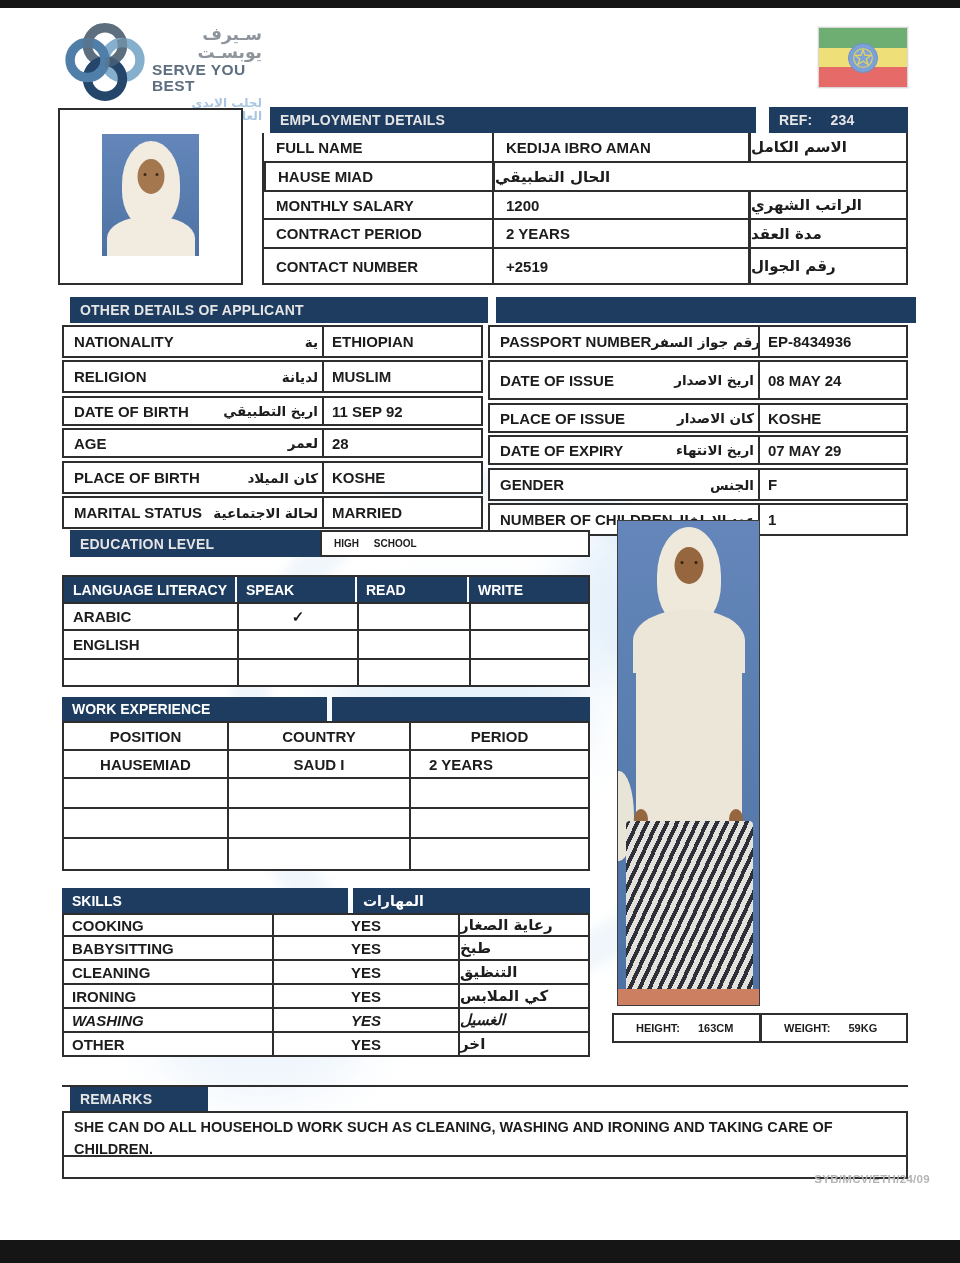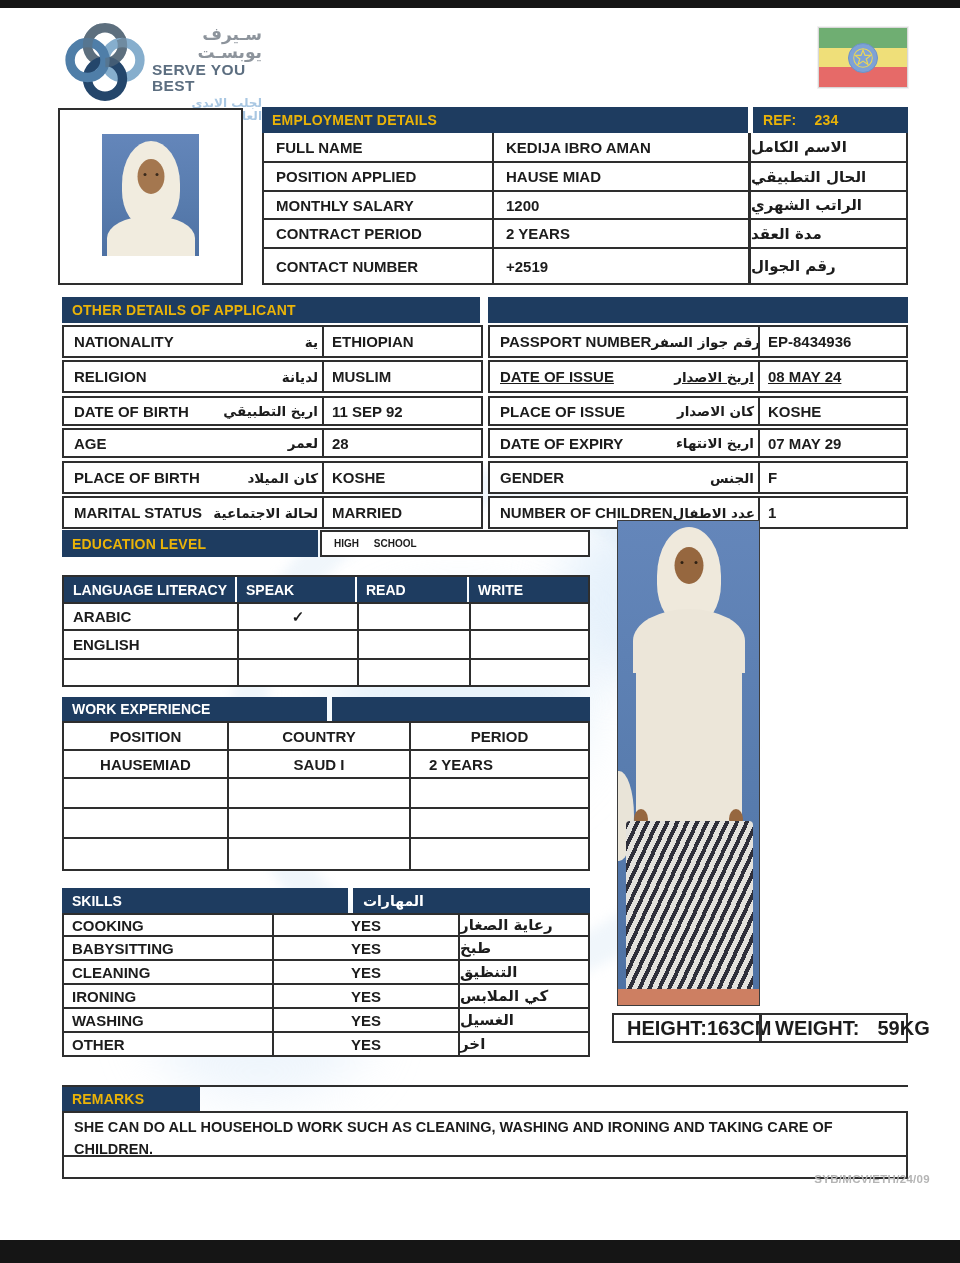--- a/index.html
+++ b/index.html
@@ -4,21 +4,21 @@
 <style>
   * { box-sizing: border-box; }
   html,body { margin:0; padding:0; }
   body {
     width:960px; height:1263px; position:relative; overflow:hidden;
     background:#ffffff; color:#1c1c1c;
     font-family:"Liberation Sans", sans-serif;
   }
   .abs { position:absolute; }
   .scan-bar { background:#151515; left:0; width:960px; }
-  .navy { background:#1e3c60; color:#eab308; }
+  .navy { background:#1e3c60; color:#e5e5e5;margin-left:8px; }
   .hdr-text { font-size:14px; font-weight:700; letter-spacing:.2px; display:flex; align-items:center; padding:0 10px; }
   .arabic { font-family:"DejaVu Sans", sans-serif; direction:rtl; }
 
   
   .wm { position:absolute; border-radius:50%; pointer-events:none; }
   .wm-ring { left:230px; top:470px; width:520px; height:520px; border:36px solid rgba(188,214,238,.22); filter:blur(6px); }
   .wm-blob1 { left:330px; top:600px; width:260px; height:210px; background:rgba(206,228,247,.45); filter:blur(28px); }
   .wm-blob2 { left:150px; top:950px; width:220px; height:150px; background:rgba(212,231,248,.4); filter:blur(26px); }
   .wm-blob3 { left:560px; top:520px; width:140px; height:160px; background:rgba(206,228,247,.5); filter:blur(24px); }
 
@@ -69,21 +69,21 @@
   .skill-ar { justify-content:flex-end !important; padding-right:17px; font-size:14px; font-weight:700; }
 
   .split-bar { display:flex; }
   .split-bar .seg { background:#1e3c60; color:#fff; font-size:14px; font-weight:700; display:flex; align-items:center; padding:0 10px; height:100%; }
 
   
   .photo-blue { background:linear-gradient(180deg,#6486ba 0%,#587cae 55%,#4e71a3 100%); position:relative; overflow:hidden; }
   .shape { position:absolute; }
 
   .hw { display:flex; border:2px solid #2e2e2e; background:#fff; }
-  .hw > div { display:flex; align-items:center; font-size:20px; font-weight:700; padding-left:13px; }
+  .hw > div { display:flex; align-items:center; font-size:11px; font-weight:700; padding-left:22px; }
   .hw > div + div { border-left:3px solid #2e2e2e; }
 
   .remarks-text { font-size:14.5px; font-weight:700; line-height:1.55; padding:3px 10px; }
   .footer-code { color:#b5b5b5; font-size:11.5px; font-weight:600; letter-spacing:.3px; }
   .gap18 { display:inline-block; width:18px; }
 </style>
 </head>
 <body>
 
 <div class="abs scan-bar" style="top:0; height:8px;"></div>
@@ -143,21 +143,20 @@
       <span>234</span>
     </div>
   </div>
   <div class="frame" style="border-top:none;">
     <div class="emp-row" style="height:28px; border-top:none;">
       <div class="emp-label">FULL NAME</div>
       <div class="emp-value">KEDIJA IBRO AMAN</div>
       <div class="emp-ar arabic">الاسم الكامل</div>
     </div>
     <div class="emp-row" style="height:29px;">
-      <div class="emp-label">POSITION APPLIED</div>
       <div class="emp-value">HAUSE MIAD</div>
       <div class="emp-ar arabic">الحال التطبيقي</div>
     </div>
     <div class="emp-row" style="height:28px;">
       <div class="emp-label">MONTHLY SALARY</div>
       <div class="emp-value">1200</div>
       <div class="emp-ar arabic">الراتب الشهري</div>
     </div>
     <div class="emp-row" style="height:29px;">
       <div class="emp-label">CONTRACT PERIOD</div>
@@ -221,21 +220,21 @@
 </div>
 
 <div class="abs" style="left:488px; top:325px; width:420px;">
   <div class="od-row" style="grid-template-columns:268px 1fr; height:33px;">
     <div class="od-label">
         <span>PASSPORT NUMBER</span>
         <span class="arabic">رقم جواز السفر</span>
       </div>
     <div class="od-value">EP-8434936</div>
   </div>
-  <div class="od-row" style="grid-template-columns:268px 1fr; height:33px;text-decoration:underline;">
+  <div class="od-row" style="grid-template-columns:268px 1fr; height:40px;">
     <div class="od-label">
         <span>DATE OF ISSUE</span>
         <span class="arabic">اريخ الاصدار</span>
       </div>
     <div class="od-value">08 MAY 24</div>
   </div>
   <div class="od-row" style="grid-template-columns:268px 1fr; height:30px; margin-top:3px;">
     <div class="od-label">
         <span>PLACE OF ISSUE</span>
         <span class="arabic">كان الاصدار</span>
@@ -347,21 +346,21 @@
   <div class="grid-row skill-cols" style="height:24px; font-size:14px;">
     <div style="padding-left:8px;">CLEANING</div>
     <div class="center">YES</div>
     <div class="skill-ar arabic">التنظيق</div>
   </div>
   <div class="grid-row skill-cols" style="height:24px; font-size:14px;">
     <div style="padding-left:8px;">IRONING</div>
     <div class="center">YES</div>
     <div class="skill-ar arabic">كي الملابس</div>
   </div>
-  <div class="grid-row skill-cols" style="height:24px; font-size:14px;">
+  <div class="grid-row skill-cols" style="height:24px; font-size:14px;font-style:italic;">
     <div style="padding-left:8px;">WASHING</div>
     <div class="center">YES</div>
     <div class="skill-ar arabic">الغسيل</div>
   </div>
   <div class="grid-row skill-cols" style="height:24px; font-size:14px;">
     <div style="padding-left:8px;">OTHER</div>
     <div class="center">YES</div>
     <div class="skill-ar arabic">اخر</div>
   </div>
 </div>

